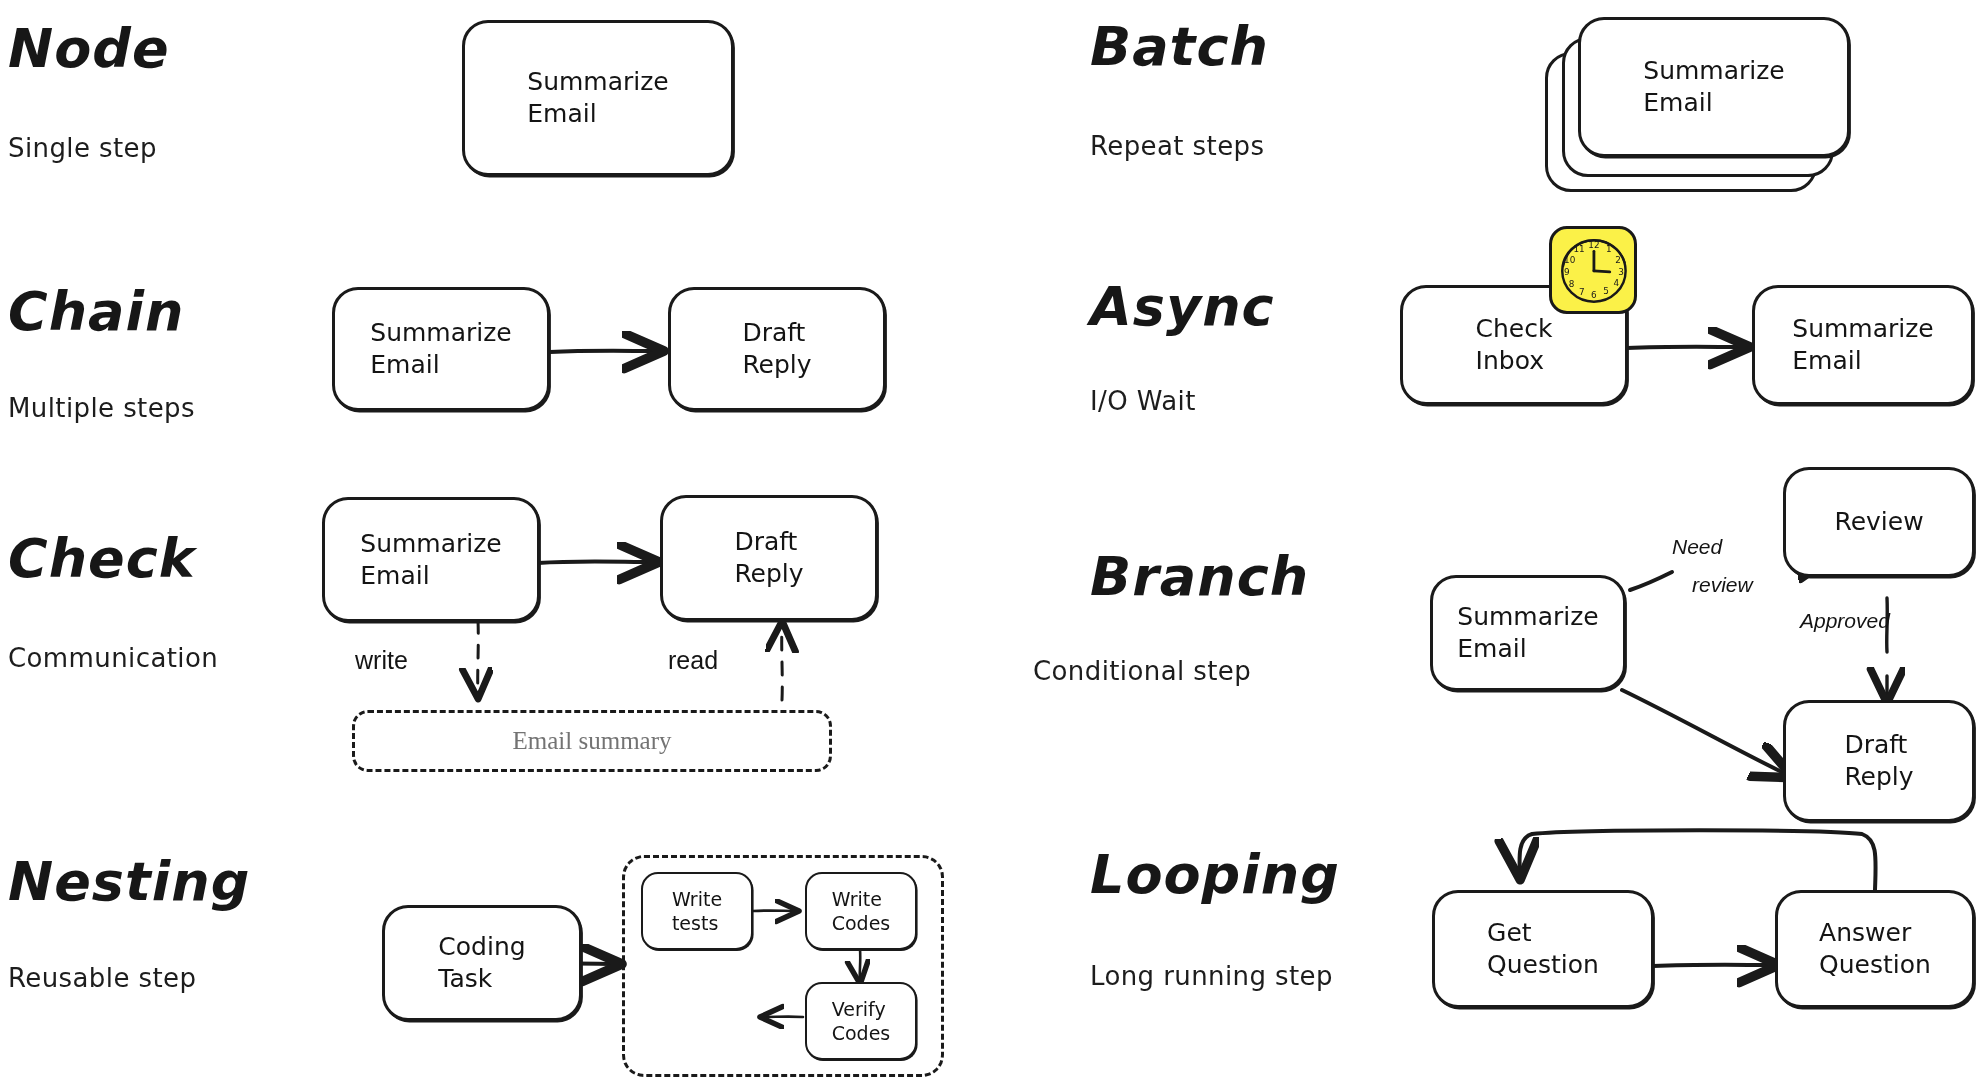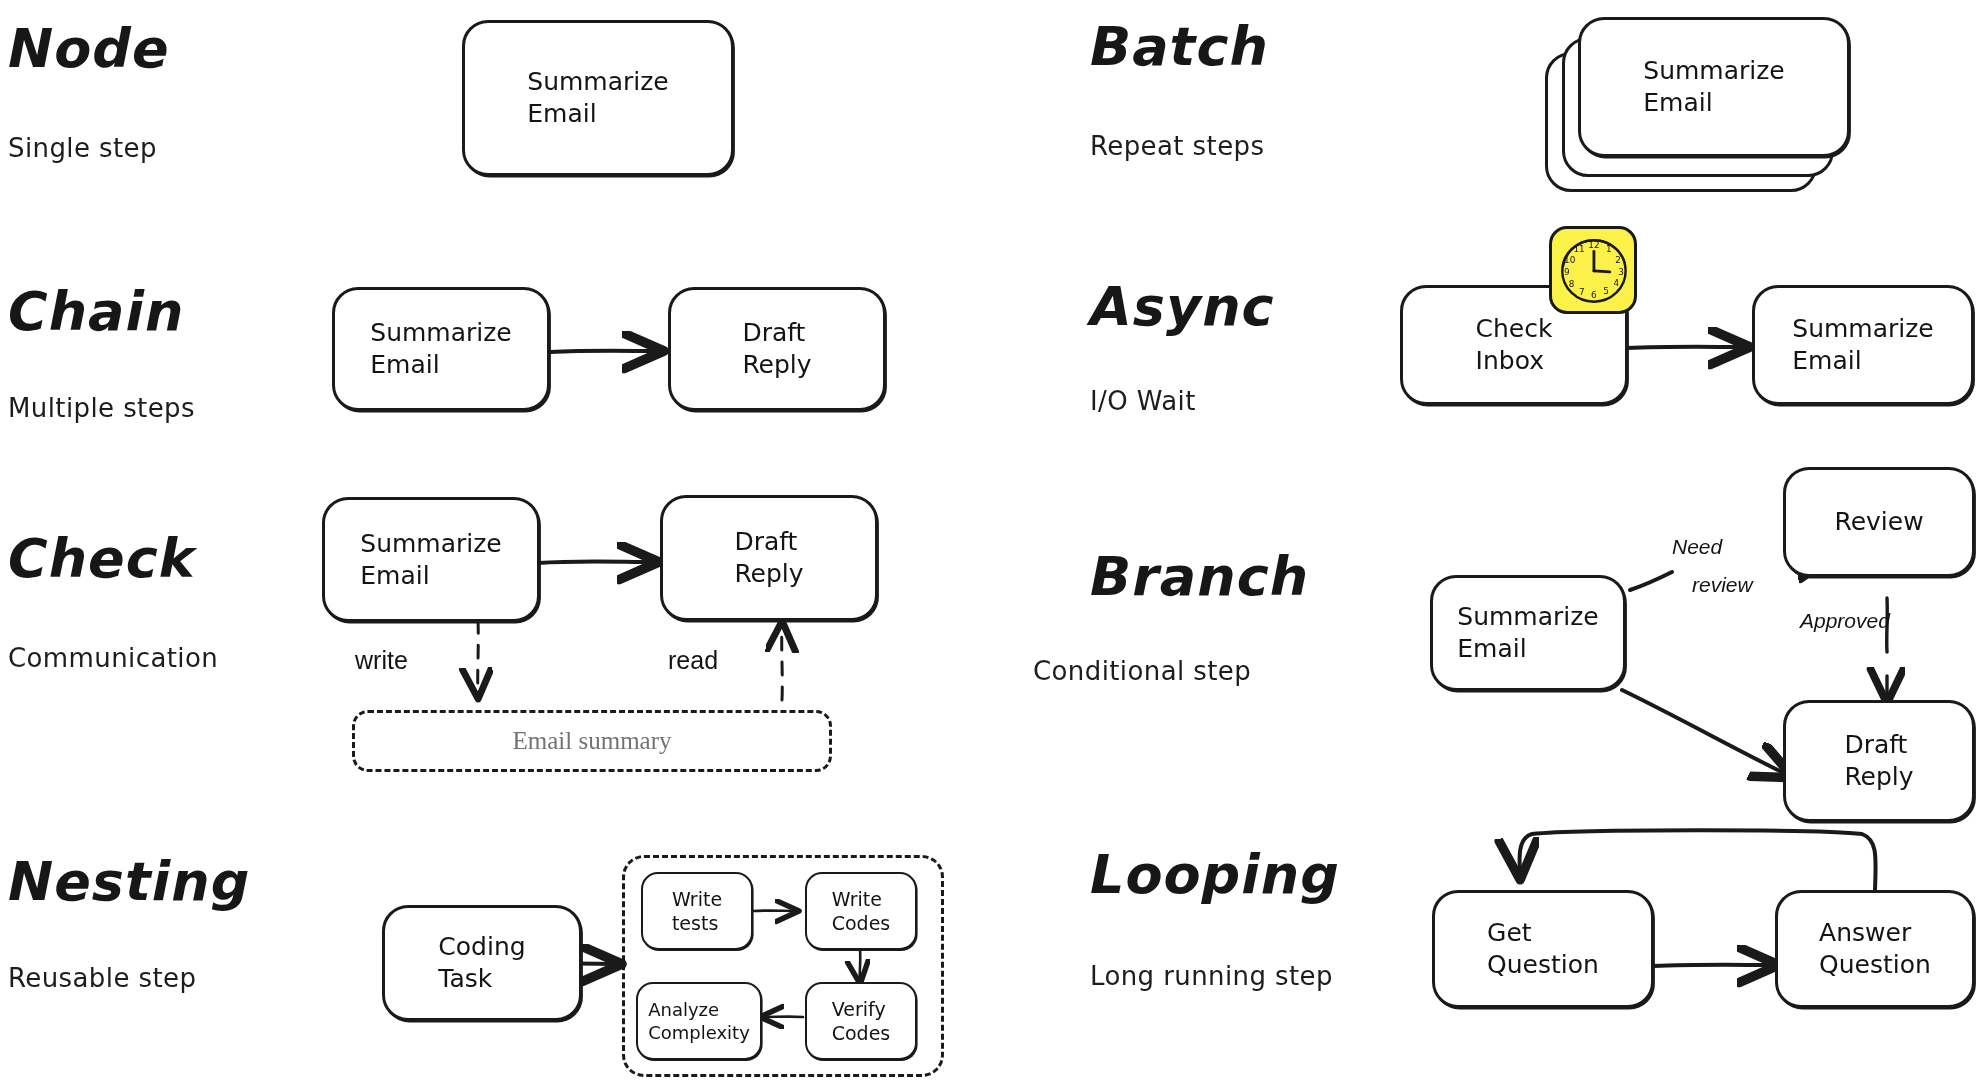--- a/index.html
+++ b/index.html
@@ -278,24 +278,20 @@
 tests</span>
   </div>
   <div class="node small" style="left:805px;top:872px;width:112px;height:78px;">
     <span class="txt">Write
 Codes</span>
   </div>
   <div class="node small" style="left:805px;top:982px;width:112px;height:78px;">
     <span class="txt">Verify
 Codes</span>
   </div>
-  <div class="node small" style="left:636px;top:982px;width:126px;height:78px;font-size:18px;">
-    <span class="txt">Analyze
-Complexity</span>
-  </div>
 
   <div class="row-title" style="left:1090px;top:848px;">Looping</div>
   <div class="row-sub" style="left:1090px;top:963px;">Long running step</div>
 
   <div class="node" style="left:1432px;top:890px;width:222px;height:118px;">
     <span class="txt">Get
 Question</span>
   </div>
   <div class="node" style="left:1775px;top:890px;width:200px;height:118px;">
     <span class="txt">Answer

